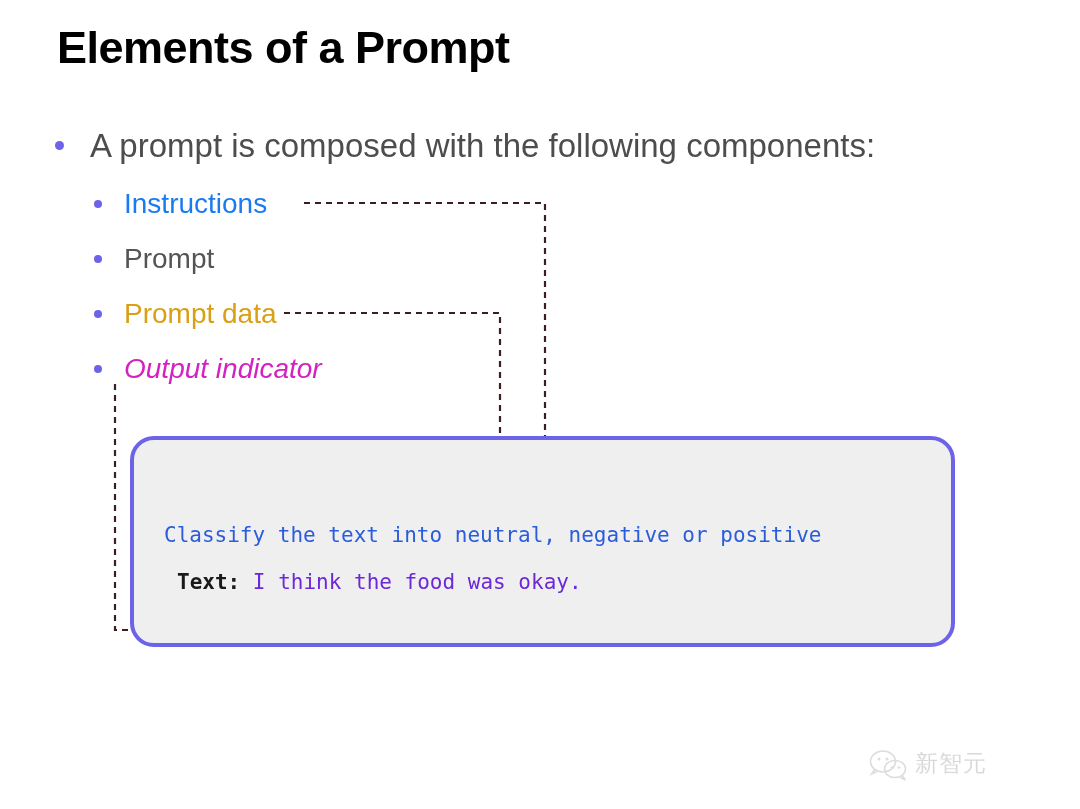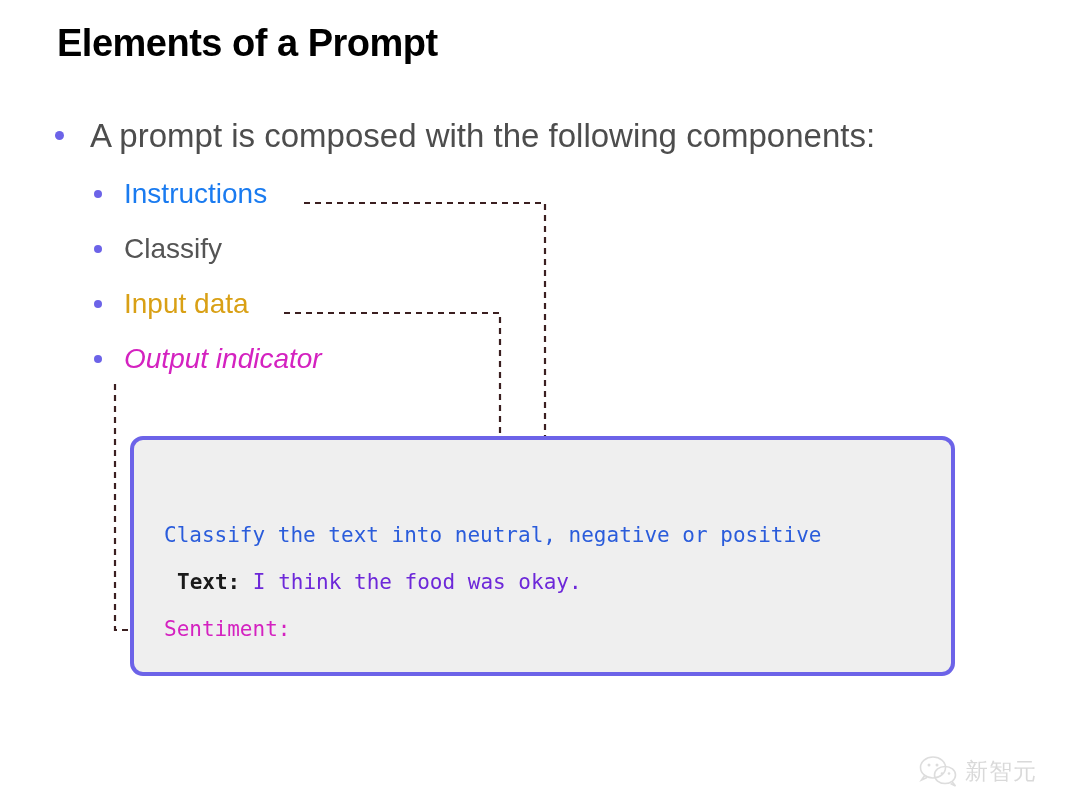--- a/index.html
+++ b/index.html
@@ -18,32 +18,32 @@
     height: 809px;
     background: #ffffff;
     overflow: hidden;
   }
 
   
   #slide-title {
     position: absolute;
     left: 57px;
     top: 22px;
-    font-size: 38px;
+    font-size: 45px;
     font-weight: bold;
     color: #000000;
     letter-spacing: -0.5px;
     white-space: nowrap;
   }
 
   
   #bullet-list {
     position: absolute;
     left: 0;
-    top: 106px;
+    top: 116px;
     width: 1080px;
   }
   .lvl1 {
     position: relative;
     margin-left: 55px;
     height: 58px;
     display: flex;
     align-items: center;
   }
   .lvl1 .dot {
@@ -98,50 +98,49 @@
     height: 809px;
     pointer-events: none;
   }
 
   
   #code-block {
     position: absolute;
     left: 130px;
     top: 436px;
     width: 825px;
-    height: 240px;
+    height: 211px;
     box-sizing: border-box;
     background: #efefef;
     border: 4px solid #6c63e8;
-    border-radius: 13px;
+    border-radius: 24px;
   }
   #code-lines {
     position: absolute;
     left: 30px;
     top: 72px;
     font-family: "DejaVu Sans Mono", "Liberation Mono", monospace;
     font-size: 21px;
     line-height: 47px;
     white-space: nowrap;
   }
   .code-line { height: 47px; }
   .tok-blue   { color: #2a5cdb; }
   .tok-amber  { color: #6d28d9; }
   .tok-pink   { color: #d422c0; }
   .tok-label  { color: #1a1a1a; font-weight: bold; margin-left: 13px; }
 
   
   #watermark {
     position: absolute;
-    left: 918px;
+    left: 868px;
     top: 748px;
     width: 145px;
     height: 46px;
     display: flex;
-    align-items: center;
     opacity: 0.95;
   }
   #watermark .wm-text {
     font-size: 23px;
     color: #d8d8d8;
     margin-left: 7px;
     letter-spacing: 1px;
     font-family: "DejaVu Sans", sans-serif;
   }
 </style>
@@ -161,26 +160,26 @@
 
     <div class="sub-list">
 
       <div class="lvl2">
         <span class="dot"></span>
         <span class="txt c-instructions">Instructions</span>
       </div>
 
       <div class="lvl2">
         <span class="dot"></span>
-        <span class="txt c-context">Classify</span>
-      </div>
-
-      <div class="lvl2">
-        <span class="dot"></span>
-        <span class="txt c-input">Input data</span>
+        <span class="txt c-context">Prompt</span>
+      </div>
+
+      <div class="lvl2">
+        <span class="dot"></span>
+        <span class="txt c-input">Prompt data</span>
       </div>
 
       <div class="lvl2">
         <span class="dot"></span>
         <span class="txt c-output">Output indicator</span>
       </div>
 
     </div>
   </div>
 
@@ -202,23 +201,20 @@
     <div id="code-lines">
 
       <div class="code-line">
         <span class="tok-blue">Classify the text into neutral, negative or positive</span>
       </div>
 
       <div class="code-line">
         <span class="tok-label">Text:</span><span class="tok-amber"> I think the food was okay.</span>
       </div>
 
-      <div class="code-line">
-        <span class="tok-pink">Sentiment:</span>
-      </div>
 
     </div>
   </div>
 
   <div id="watermark">
     <svg width="40" height="34" viewBox="0 0 40 34">
       <ellipse cx="15" cy="13.5" rx="12.5" ry="10.5" fill="none" stroke="#dcdcdc" stroke-width="1.6"></ellipse>
       <path d="M7,21 L3.5,26 L9,23.5" fill="none" stroke="#dcdcdc" stroke-width="1.6"></path>
       <circle cx="11" cy="11" r="1.5" fill="#dcdcdc"></circle>
       <circle cx="19" cy="11" r="1.5" fill="#dcdcdc"></circle>

